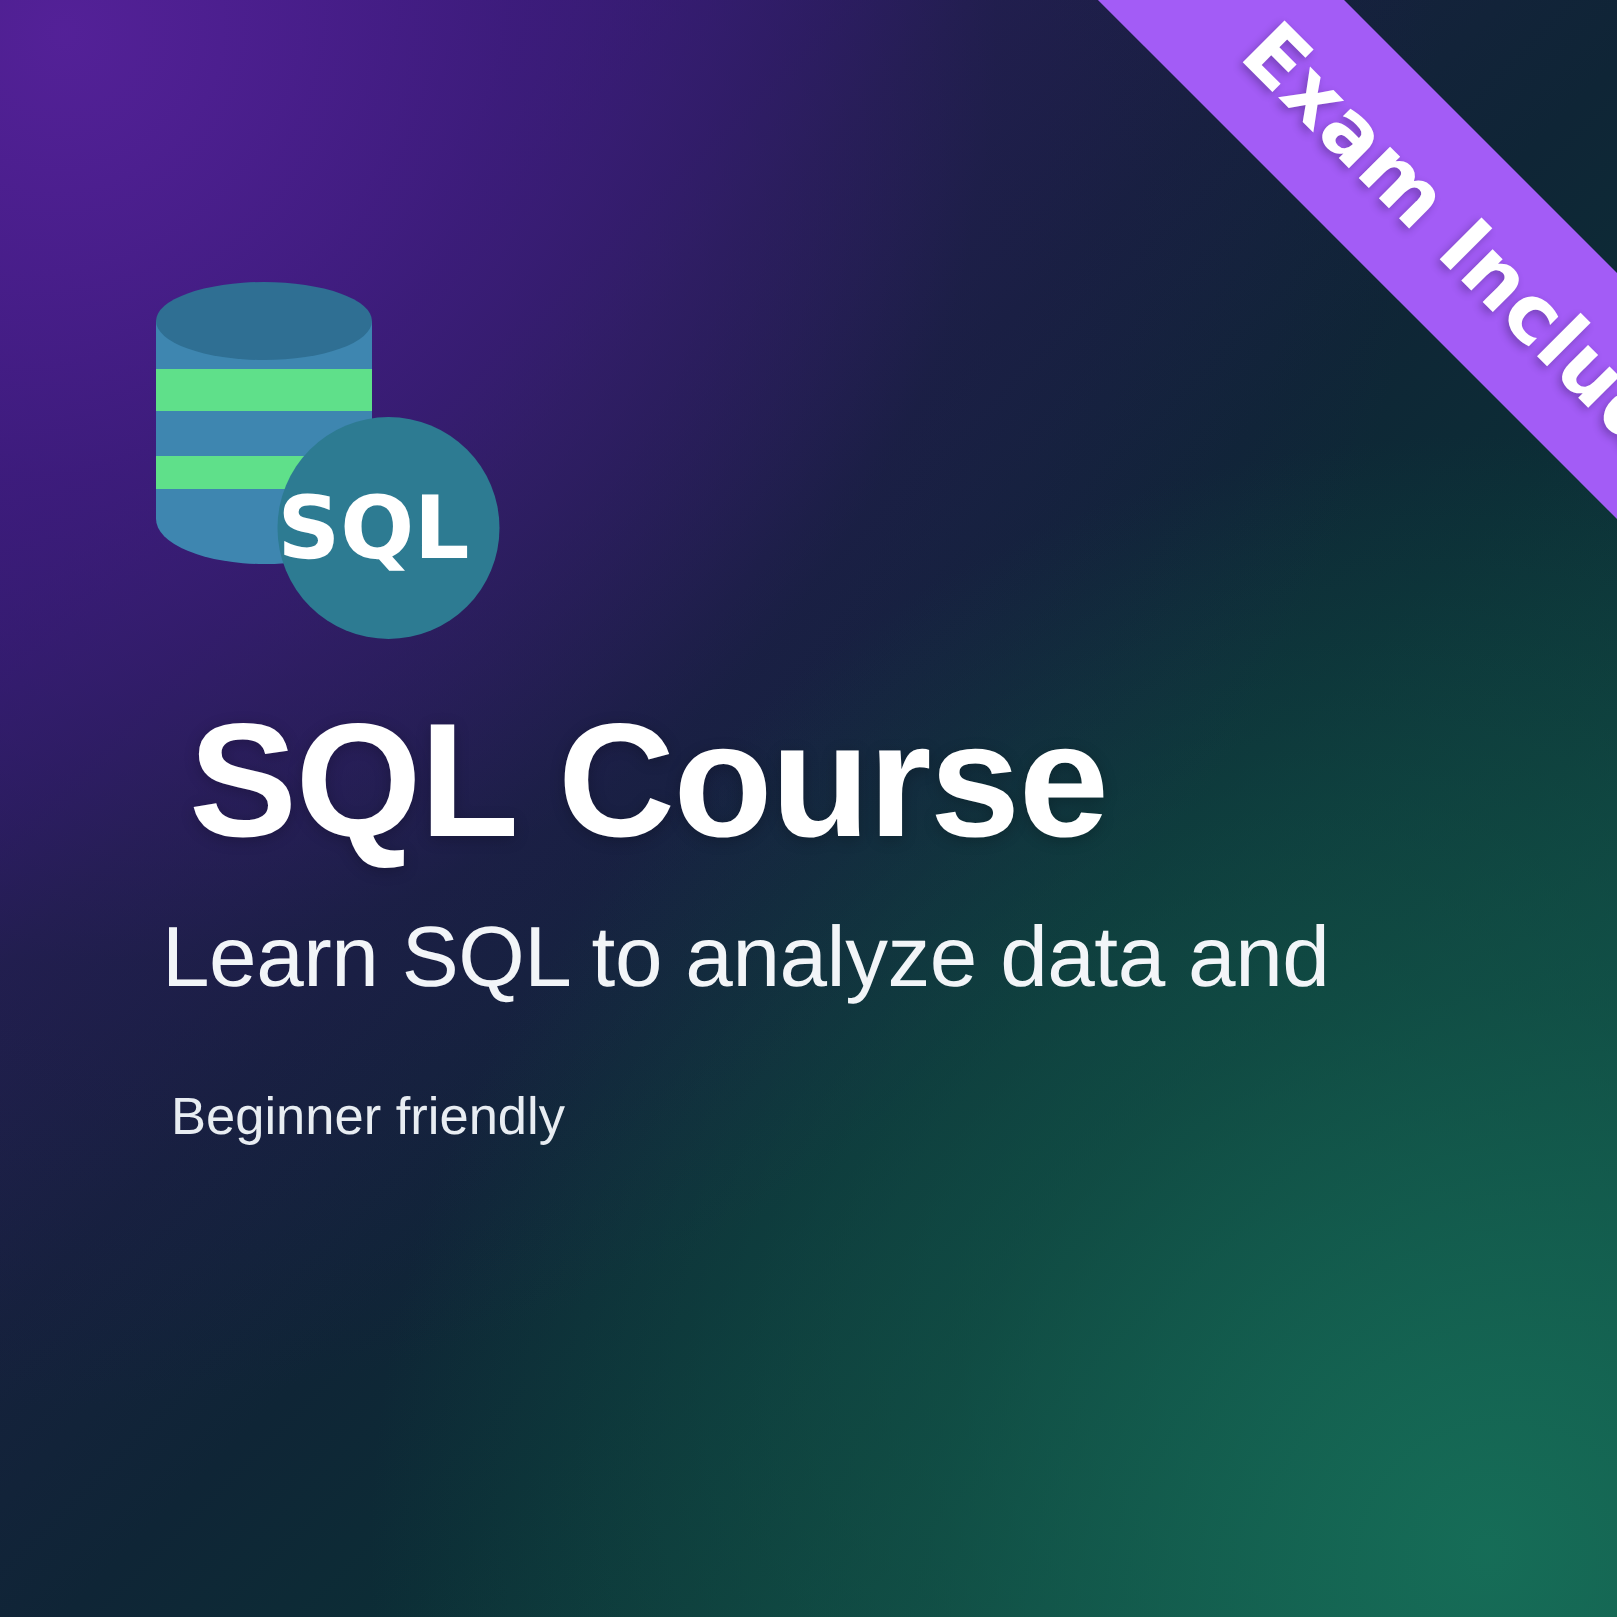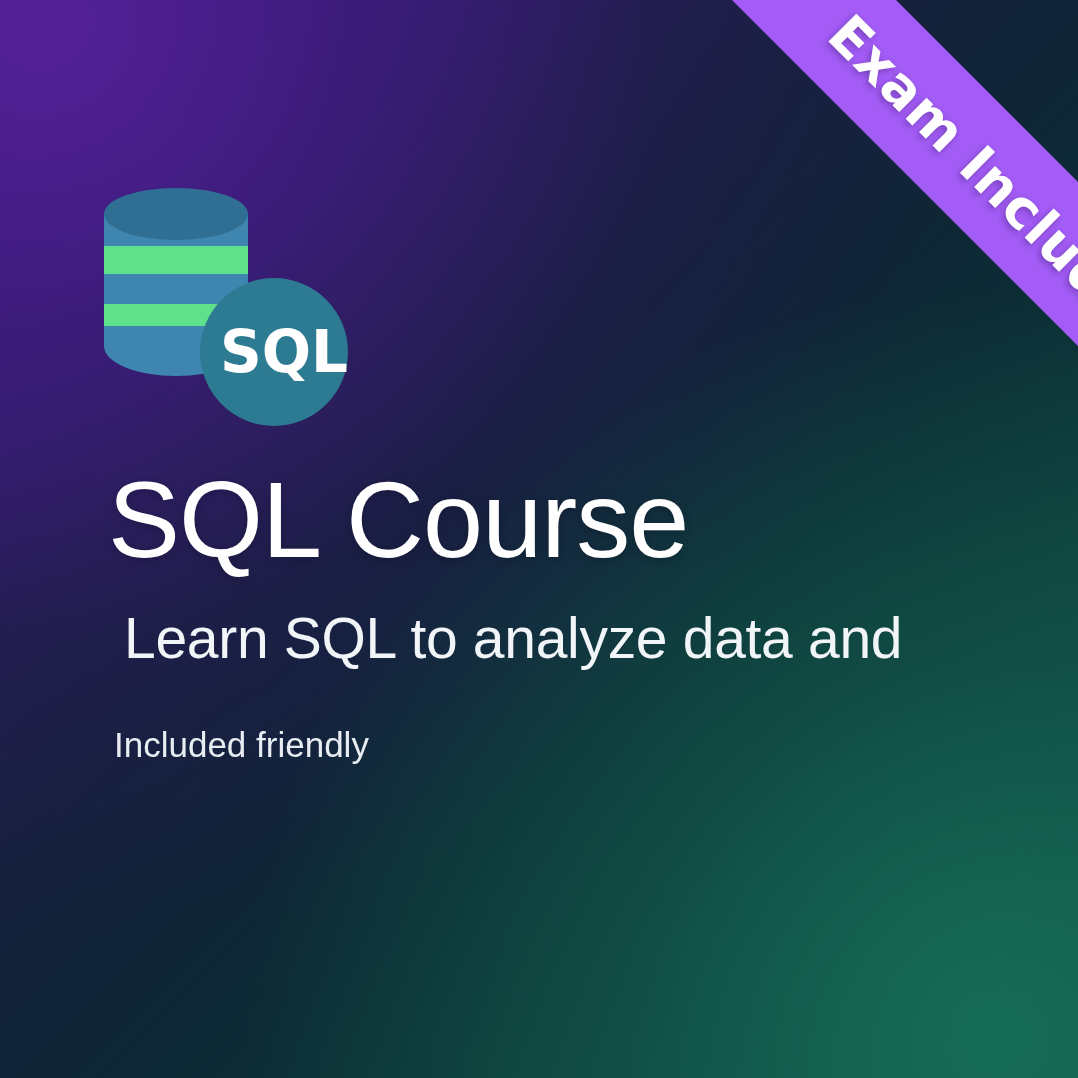--- a/index.html
+++ b/index.html
@@ -76,64 +76,64 @@
     width: 250px;
     height: 240px;
   }
   .db-icon {
     position: absolute;
     left: 0;
     top: 0;
   }
   .sql-badge {
     position: absolute;
-    left: 104px;
+    left: 89px;
     top: 92px;
     width: 148px;
     height: 148px;
     border-radius: 50%;
     background: #2d7b92;
     display: flex;
     align-items: center;
-    justify-content: flex-end;
+    justify-content: flex-start;
   }
   .sql-badge-text {
     color: #ffffff;
     font-family: "DejaVu Sans", sans-serif;
     font-weight: bold;
     font-size: 58px;
     letter-spacing: 0px;
     line-height: 1;
   }
 
   
   .text-block {
     position: absolute;
     left: 108px;
     top: 462px;
     width: 860px;
   }
   .course-title {
     color: #ffffff;
     font-family: "Liberation Sans", sans-serif;
-    font-weight: normal;
+    font-weight: bold;
     font-size: 108px;
     line-height: 1.08;
     letter-spacing: -1px;
-    margin: 0 0 18px 0;
+    margin: 0 0 18px 18px;
     text-shadow: 0 2px 10px rgba(0,0,0,0.22);
   }
   .course-subtitle {
     color: #f2f5f8;
     font-family: "Liberation Sans", sans-serif;
     font-weight: normal;
     font-size: 57px;
     line-height: 1.46;
     letter-spacing: -0.3px;
-    margin: 16px;
+    margin: 0;
     max-width: 800px;
   }
   .course-tagline {
     color: #e8edf2;
     font-family: "Liberation Sans", sans-serif;
     font-weight: normal;
     font-size: 35px;
     line-height: 1.3;
     letter-spacing: 0px;
     margin: 42px 0 0 6px;
@@ -173,16 +173,16 @@
     </div>
   </div>
 
   <div class="text-block">
     <h1 class="course-title">SQL Course</h1>
 
     <p class="course-subtitle">
       <span>Learn SQL to analyze data and</span><br>
     </p>
 
-    <p class="course-tagline">Included friendly</p>
+    <p class="course-tagline">Beginner friendly</p>
   </div>
 
 </div>
 
 </body></html>

